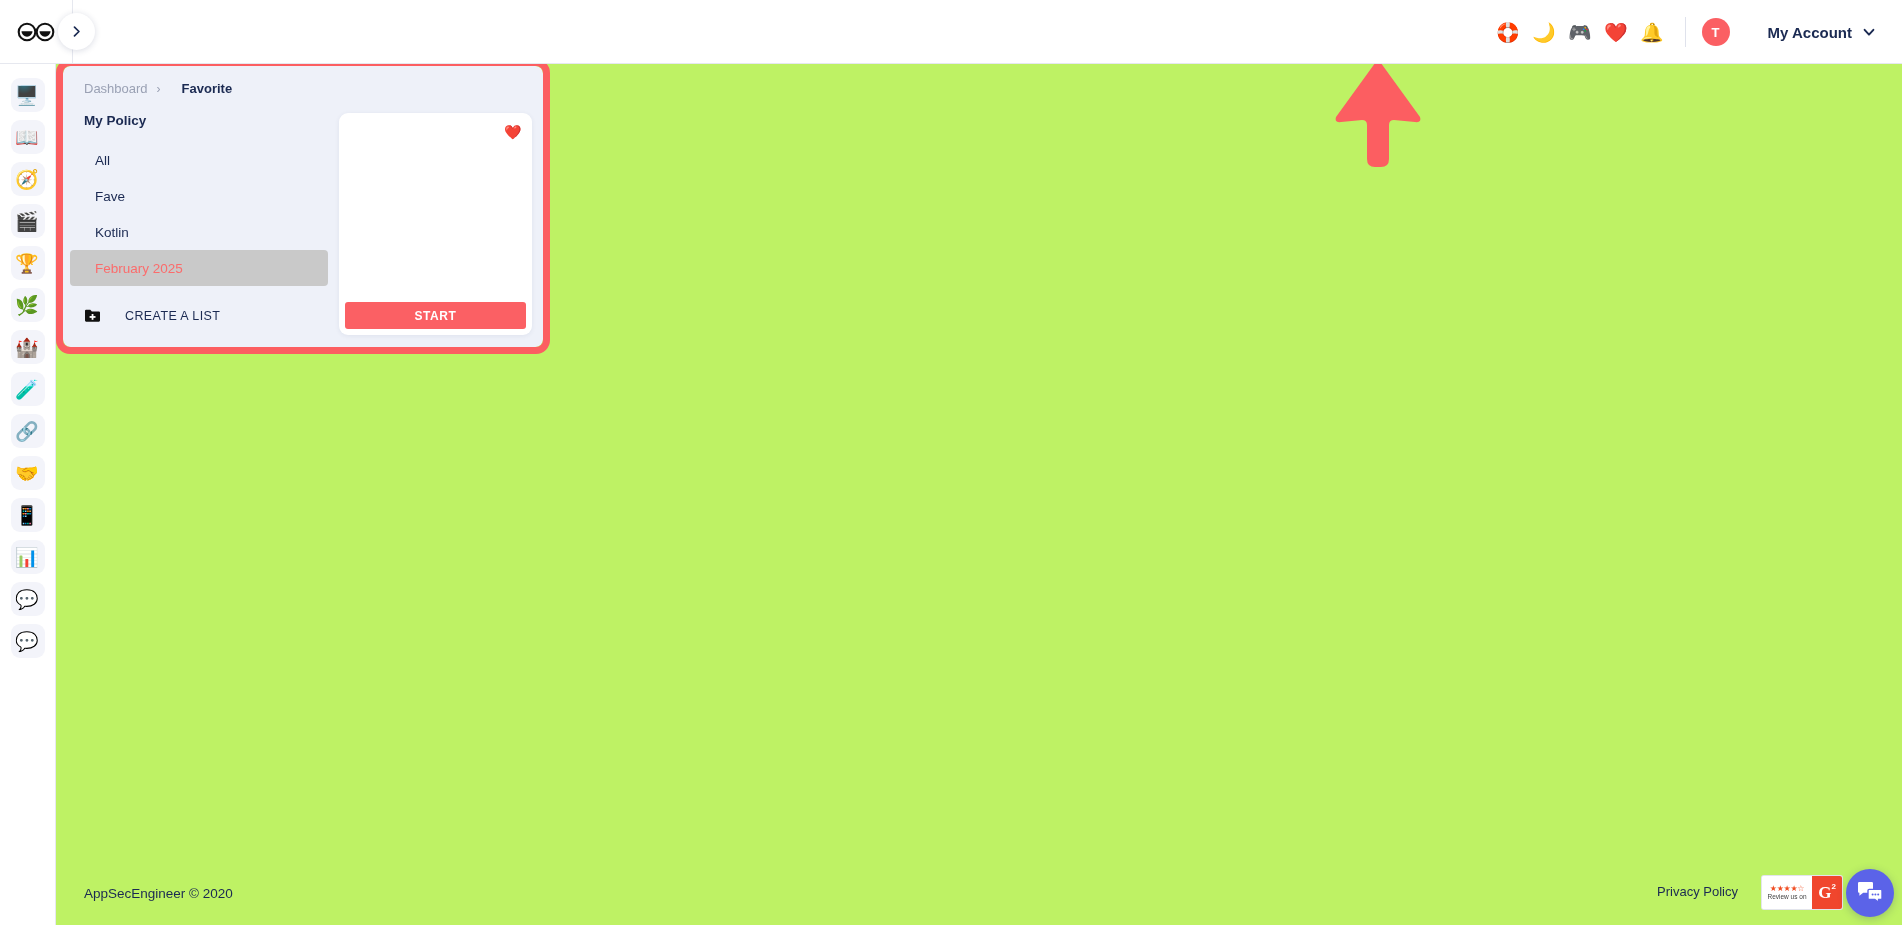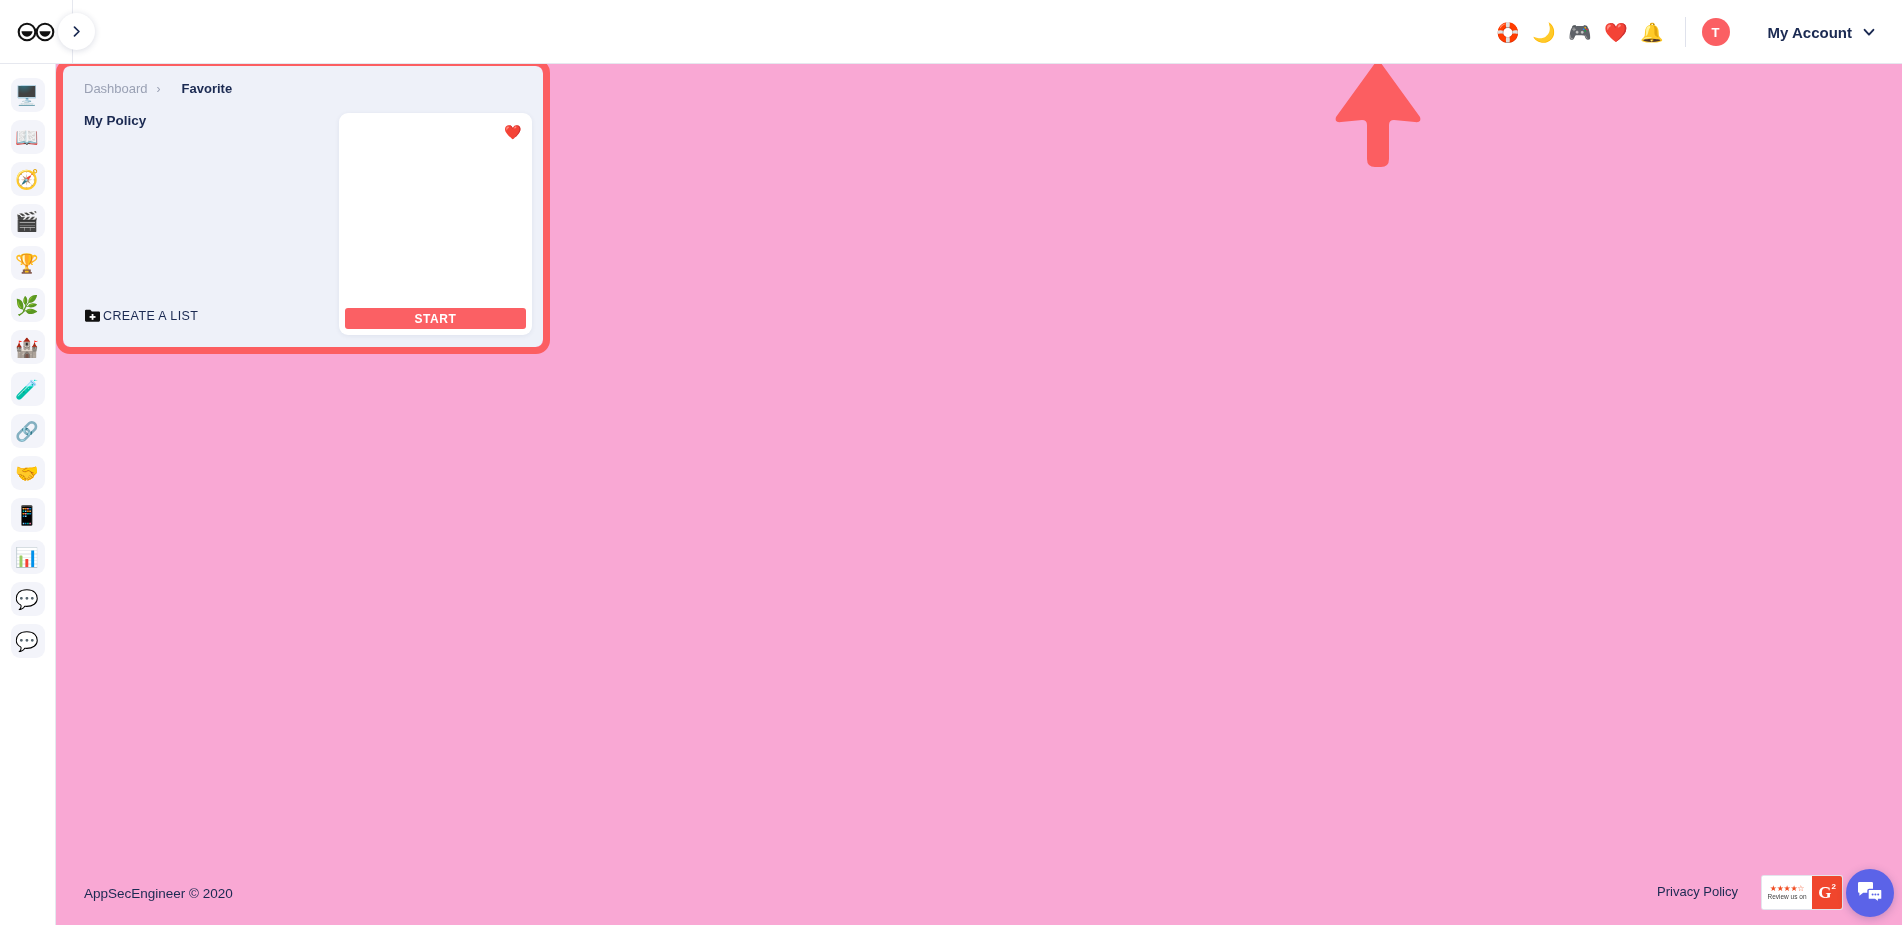--- a/index.html
+++ b/index.html
@@ -137,21 +137,21 @@
     flex: 0 0 auto;
     user-select: none;
   }
 
   
   .content {
     position: absolute;
     left: 56px; top: 64px;
     width: 1846px;
     height: 861px;
-    background: #f9a8d4;
+    background: #bef264;
   }
 
   
   .highlight-box {
     position: absolute;
     left: 0px; top: -5px;
     width: 494px;
     height: 295px;
     border: 7px solid #fc5e61;
     border-radius: 14px;
@@ -208,21 +208,21 @@
   .list-row.selected {
     background: #c9c9c9;
     color: #fb6c6c;
   }
 
   .create-list {
     position: absolute;
     left: 21px; top: 242px;
     display: flex;
     align-items: center;
-    gap: 2px;
+    gap: 24px;
     cursor: pointer;
   }
   .create-list-icon {
     width: 17px; height: 15px;
     display: block;
   }
   .create-list-text {
     font-size: 12.5px;
     letter-spacing: .4px;
     color: #1b2a52;
@@ -245,21 +245,21 @@
     right: 10px; top: 12px;
     font-size: 14px;
     line-height: 1;
     cursor: pointer;
     user-select: none;
   }
   .card-start {
     position: absolute;
     left: 6px; bottom: 6px;
     width: 181px;
-    height: 21px;
+    height: 27px;
     background: #fb6064;
     border: none;
     border-radius: 3px;
     color: #ffffff;
     font-family: "Liberation Sans", sans-serif;
     font-size: 12px;
     font-weight: 600;
     letter-spacing: .6px;
     cursor: pointer;
   }
@@ -413,20 +413,34 @@
   <div class="panel">
 
     <div class="breadcrumb">
       <span class="crumb-muted">Dashboard</span>
       <span class="crumb-sep">›</span>
       <span class="crumb-active">Favorite</span>
     </div>
 
     <div class="my-lists-label">My Policy</div>
 
+    <div class="list-items" id="list-items">
+        <div class="list-row">
+          <span>All</span>
+        </div>
+        <div class="list-row">
+          <span>Fave</span>
+        </div>
+        <div class="list-row">
+          <span>Kotlin</span>
+        </div>
+        <div class="list-row selected">
+          <span>February 2025</span>
+        </div>
+      </div>
 
     <div class="create-list">
       <svg class="create-list-icon" viewBox="0 0 18 16">
         <path d="M1 3 a1.2 1.2 0 0 1 1.2-1.2 H6.6 L8.3 3.6 H15.8 A1.2 1.2 0 0 1 17 4.8 V13.4 A1.2 1.2 0 0 1 15.8 14.6 H2.2 A1.2 1.2 0 0 1 1 13.4 Z" fill="#111"></path>
         <rect x="8.1" y="6.4" width="1.9" height="6.2" fill="#fff"></rect>
         <rect x="5.9" y="8.6" width="6.3" height="1.9" fill="#fff"></rect>
       </svg>
       <span class="create-list-text">CREATE A LIST</span>
     </div>
 

